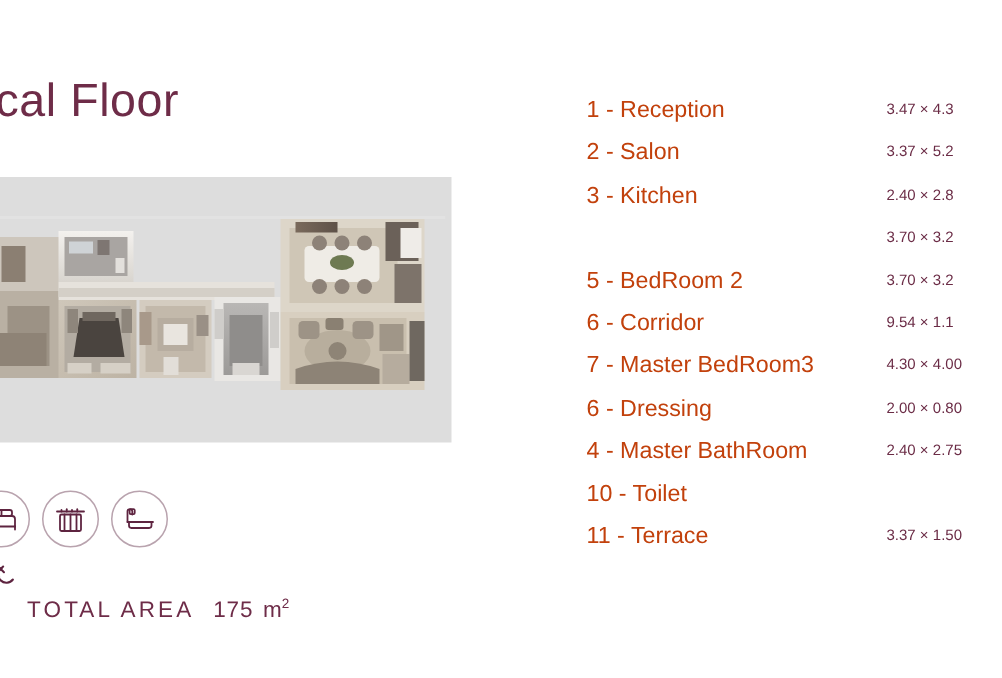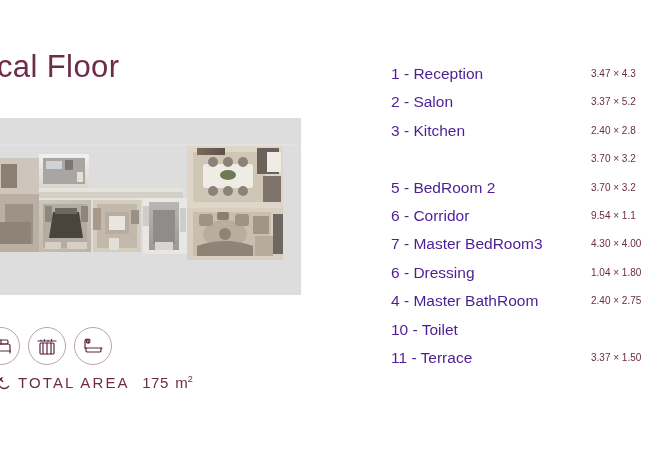--- a/index.html
+++ b/index.html
@@ -90,20 +90,21 @@
     flex: none;
     margin-top: 1px;
   }
   #total-area-text {
     font-size: 15px;
     letter-spacing: 2.1px;
     color: #6e2c48;
     line-height: 22px;
     white-space: nowrap;
     font-weight: 400;
+    margin-top: 23px;
   }
   #total-area-value {
     letter-spacing: 0.6px;
   }
   #total-area-unit {
     letter-spacing: 0px;
   }
   #total-area-sup {
     font-size: 9px;
     vertical-align: super;
@@ -120,21 +121,21 @@
   .legend-row {
     position: relative;
     height: 28.4px;
     white-space: nowrap;
   }
   .legend-label {
     position: absolute;
     left: 0;
     top: 0;
     font-size: 15.5px;
-    color: #4c1d95;
+    color: #c2410c;
     line-height: 24px;
   }
   .legend-dims {
     position: absolute;
     left: 200px;
     top: 0;
     font-size: 10px;
     color: #6b2c46;
     line-height: 24px;
   }
@@ -335,21 +336,21 @@
       <span class="legend-dims">9.54 × 1.1</span>
     </div>
 
     <div class="legend-row">
       <span class="legend-label">7 - Master BedRoom3</span>
       <span class="legend-dims">4.30 × 4.00</span>
     </div>
 
     <div class="legend-row">
       <span class="legend-label">6 - Dressing</span>
-      <span class="legend-dims">1.04 × 1.80</span>
+      <span class="legend-dims">2.00 × 0.80</span>
     </div>
 
     <div class="legend-row">
       <span class="legend-label">4 - Master BathRoom</span>
       <span class="legend-dims">2.40 × 2.75</span>
     </div>
 
     <div class="legend-row">
       <span class="legend-label">10 - Toilet</span>
     </div>

